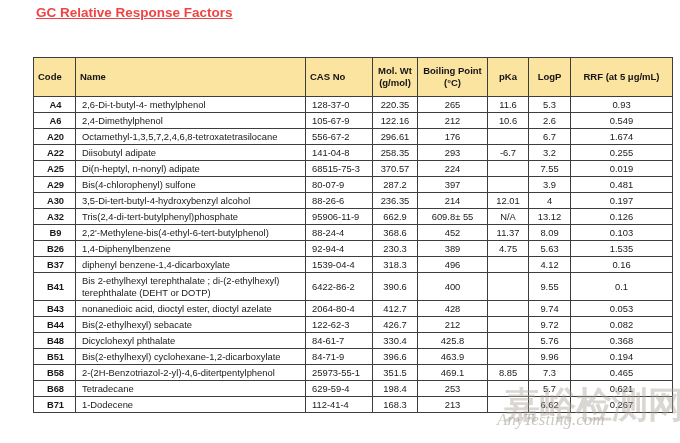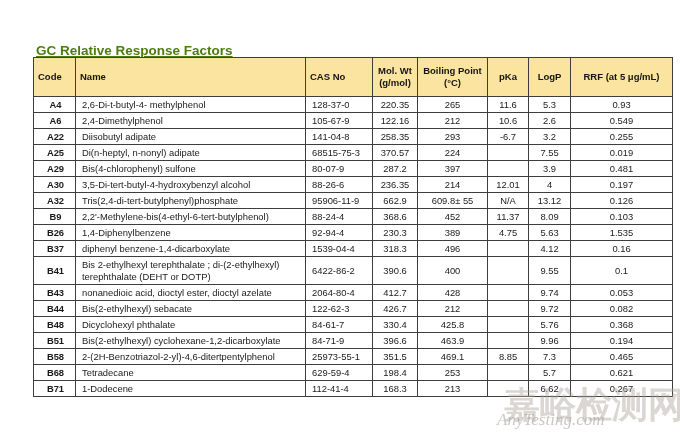--- a/index.html
+++ b/index.html
@@ -15,23 +15,22 @@
     font-family: "Liberation Sans", sans-serif;
     color: #1a1a1a;
   }
   .page-title {
     position: absolute;
     left: 36px;
     top: 5px;
     font-size: 13.5px;
     font-weight: bold;
     text-decoration: underline;
-    color: #4d7c0f;
+    color: #ef4444;
     white-space: nowrap;
-    margin-top: 38px;
   }
   table.rrf-table {
     position: absolute;
     left: 33px;
     top: 57px;
     width: 639px;
     border-collapse: collapse;
     table-layout: fixed;
   }
   .rrf-table th, .rrf-table td {
@@ -128,20 +127,30 @@
         <td class="col-code">A6</td>
         <td class="col-name">2,4-Dimethylphenol</td>
         <td class="col-cas">105-67-9</td>
         <td class="col-mw">122.16</td>
         <td class="col-bp">212</td>
         <td class="col-pka">10.6</td>
         <td class="col-logp">2.6</td>
         <td class="col-rrf">0.549</td>
       </tr>
       <tr>
+        <td class="col-code">A20</td>
+        <td class="col-name">Octamethyl-1,3,5,7,2,4,6,8-tetroxatetrasilocane</td>
+        <td class="col-cas">556-67-2</td>
+        <td class="col-mw">296.61</td>
+        <td class="col-bp">176</td>
+        <td class="col-pka"></td>
+        <td class="col-logp">6.7</td>
+        <td class="col-rrf">1.674</td>
+      </tr>
+      <tr>
         <td class="col-code">A22</td>
         <td class="col-name">Diisobutyl adipate</td>
         <td class="col-cas">141-04-8</td>
         <td class="col-mw">258.35</td>
         <td class="col-bp">293</td>
         <td class="col-pka">-6.7</td>
         <td class="col-logp">3.2</td>
         <td class="col-rrf">0.255</td>
       </tr>
       <tr>

